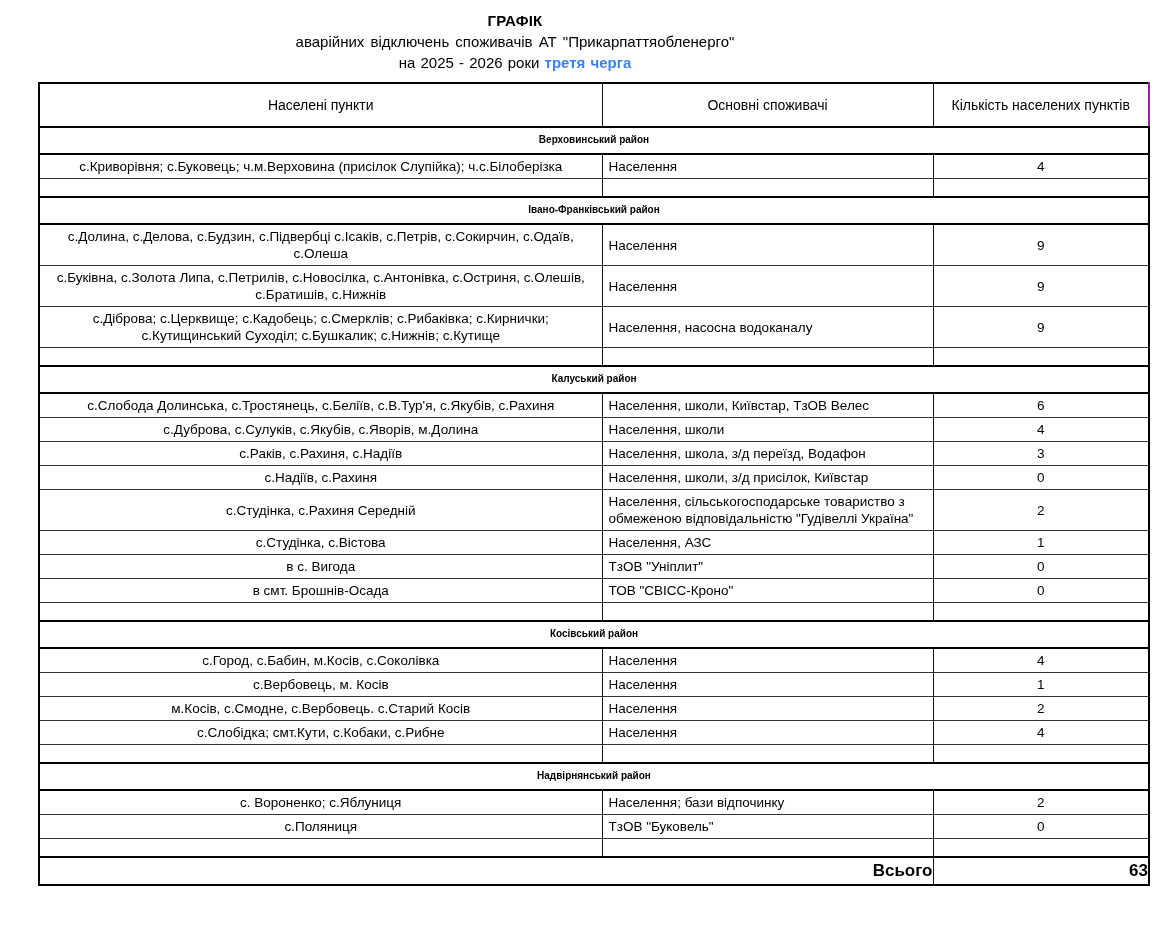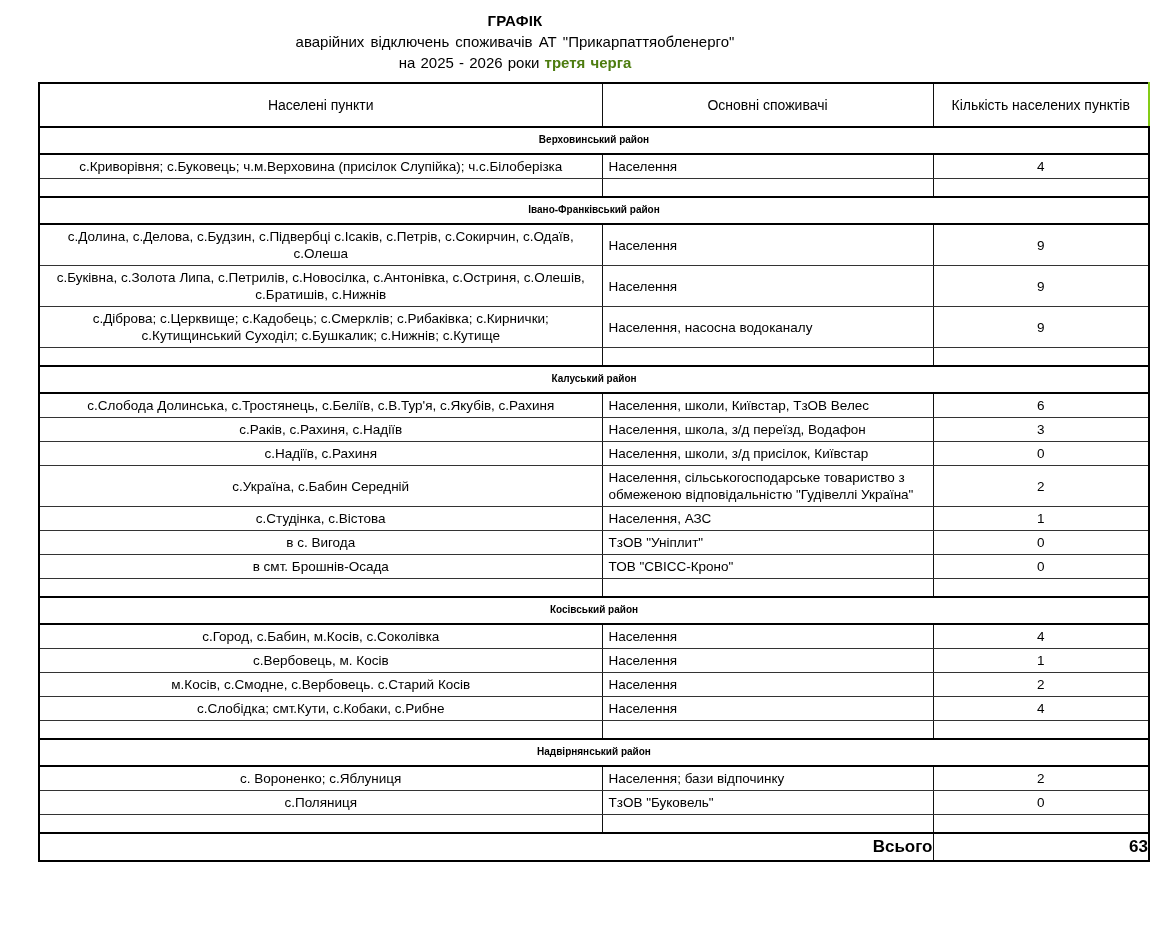--- a/index.html
+++ b/index.html
@@ -80,21 +80,21 @@
   tr.head td {
     height: 38px;
     text-align: center;
     font-size: 14px;
     border-bottom: 2px solid #000;
     border-top: 2px solid #000;
     padding: 2px 4px;
     line-height: 17px;
   }
   tr.head td.col-sett { border-left: 2px solid #000; margin-top: 28px; }
-  tr.head td.col-cnt  { border-right: 2px solid #84cc16; border-radius: 20px; }
+  tr.head td.col-cnt  { border-right: 2px solid #a21caf; border-radius: 20px; }
 
   
   tr.district td {
     height: 22px;
     text-align: center;
     font-weight: bold;
     font-size: 10px;
     border-top: 2px solid #000;
     border-bottom: 2px solid #000;
     border-left: 2px solid #000;
@@ -147,21 +147,21 @@
 </style>
 </head>
 <body>
 
 <div class="page">
 
   <div class="title-block">
     <div class="title-main">ГРАФІК</div>
     <div class="title-sub">аварійних  відключень  споживачів  АТ "Прикарпаттяобленерго"</div>
     <div class="title-third">
-      <span>на  2025 - 2026 роки </span><span class="title-accent" style="color: #4d7c0f;">третя черга</span>
+      <span>на  2025 - 2026 роки </span><span class="title-accent" style="color: #3b82f6;">третя черга</span>
     </div>
   </div>
 
   <div class="table-wrap">
     <table class="sched">
       <colgroup>
         <col class="c-settlements">
         <col class="c-consumers">
         <col class="c-count">
       </colgroup>
@@ -209,31 +209,36 @@
           </tr>
           <tr class="district">
             <td colspan="3">Калуський район</td>
           </tr>
           <tr class="data">
             <td class="cell-settlements">с.Слобода Долинська, с.Тростянець, с.Беліїв, с.В.Тур'я, с.Якубів, с.Рахиня</td>
             <td class="cell-consumers">Населення, школи, Київстар, ТзОВ Велес</td>
             <td class="cell-count">6</td>
           </tr>
           <tr class="data">
+            <td class="cell-settlements">с.Дуброва, с.Сулуків, с.Якубів, с.Яворів, м.Долина</td>
+            <td class="cell-consumers">Населення, школи</td>
+            <td class="cell-count">4</td>
+          </tr>
+          <tr class="data">
             <td class="cell-settlements">с.Раків, с.Рахиня, с.Надіїв</td>
             <td class="cell-consumers">Населення, школа, з/д переїзд, Водафон</td>
             <td class="cell-count">3</td>
           </tr>
           <tr class="data">
             <td class="cell-settlements">с.Надіїв, с.Рахиня</td>
             <td class="cell-consumers">Населення, школи, з/д присілок, Київстар</td>
             <td class="cell-count">0</td>
           </tr>
           <tr class="data">
-            <td class="cell-settlements">с.Україна, с.Бабин Середній</td>
+            <td class="cell-settlements">с.Студінка, с.Рахиня Середній</td>
             <td class="cell-consumers">Населення, сільськогосподарське товариство з обмеженою відповідальністю "Гудівеллі Україна"</td>
             <td class="cell-count">2</td>
           </tr>
           <tr class="data">
             <td class="cell-settlements">с.Студінка, с.Вістова</td>
             <td class="cell-consumers">Населення, АЗС</td>
             <td class="cell-count">1</td>
           </tr>
           <tr class="data">
             <td class="cell-settlements">в с. Вигода</td>

